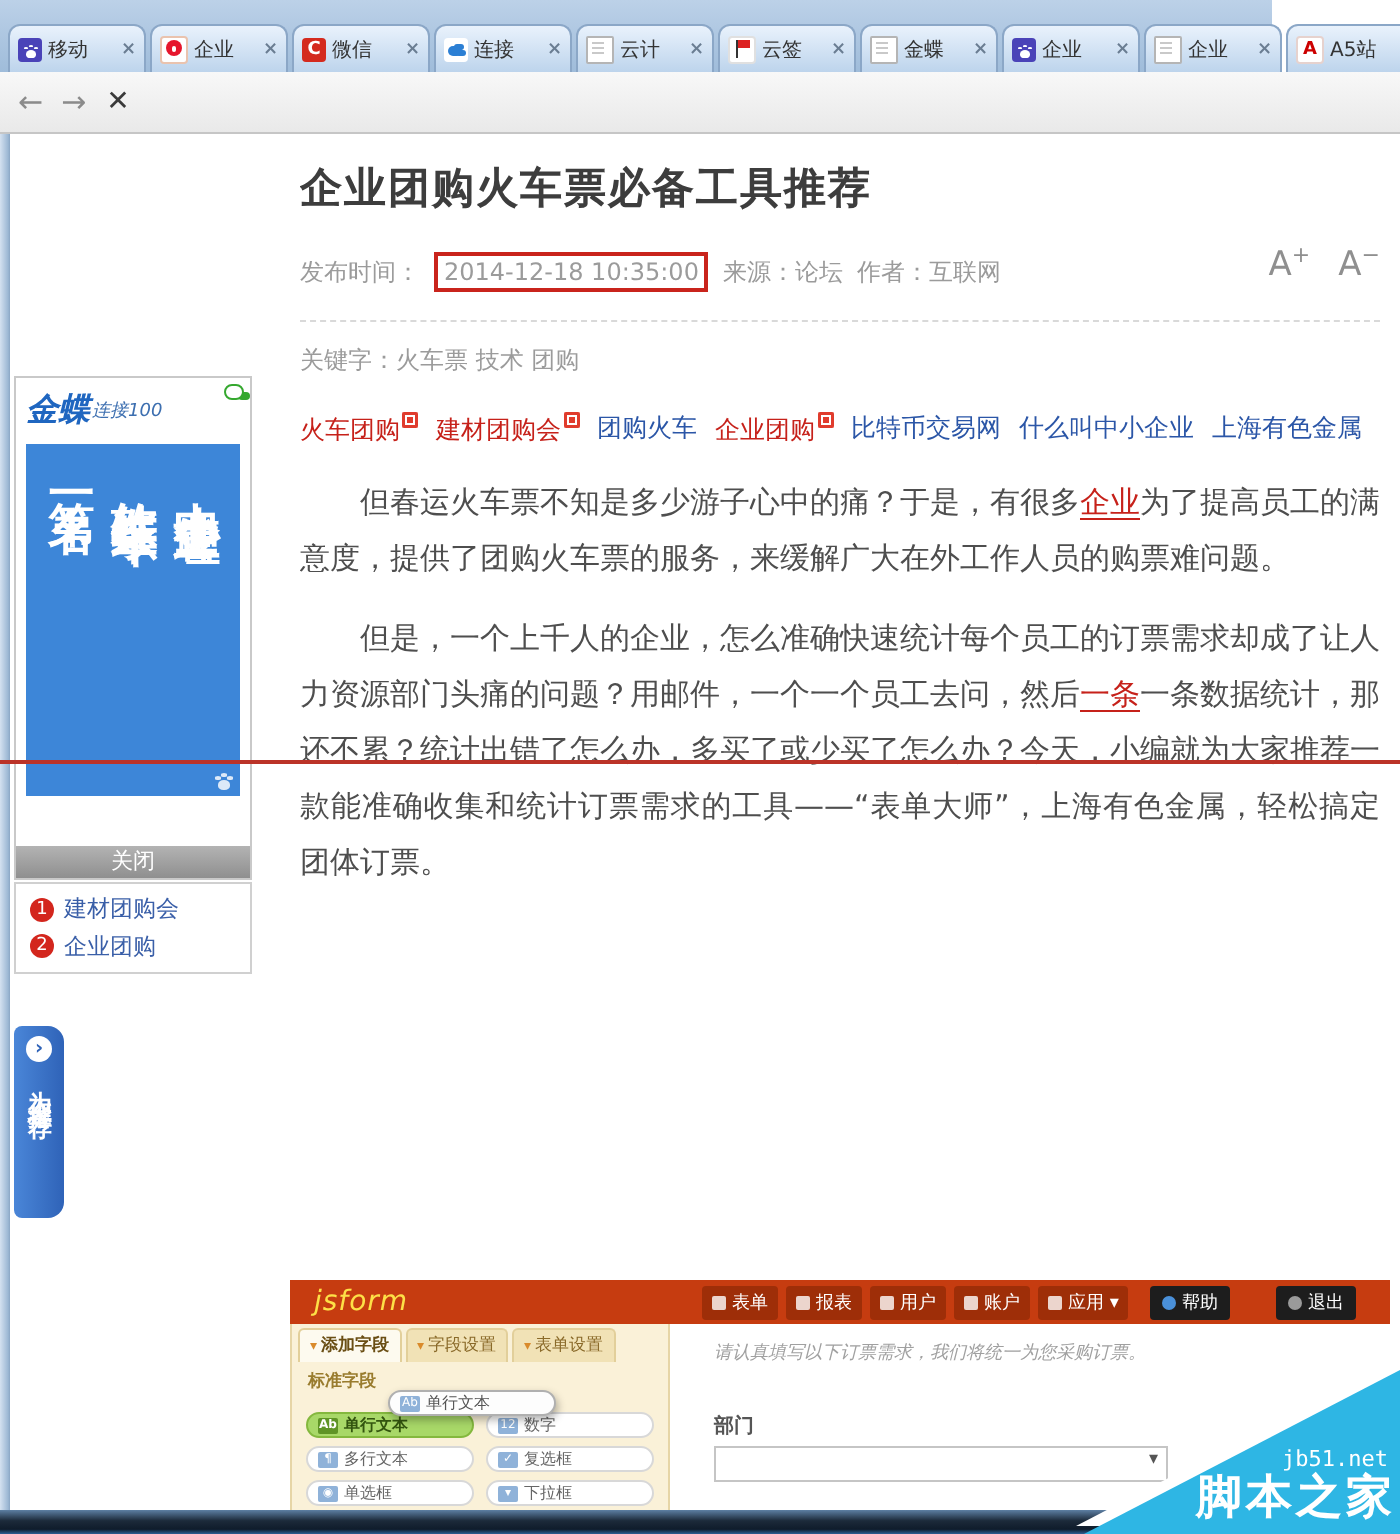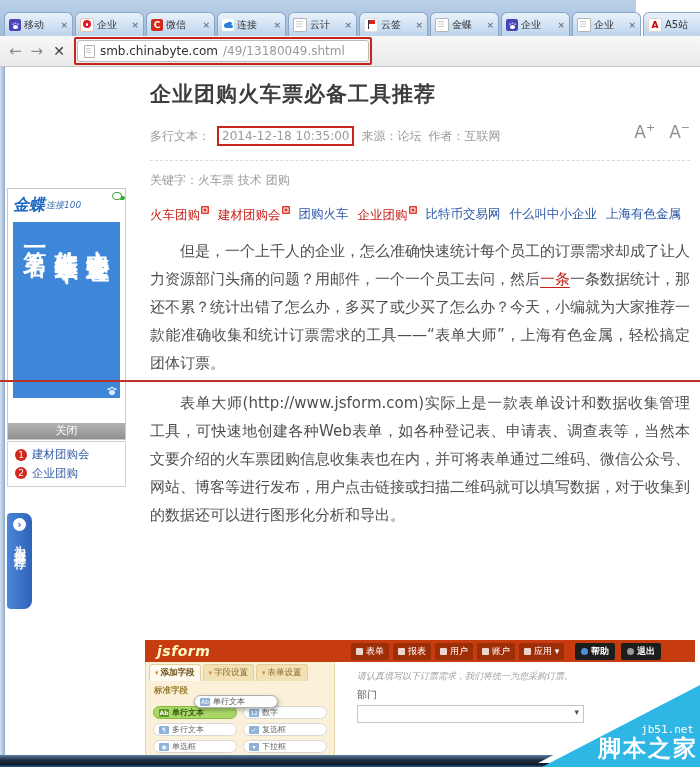--- a/index.html
+++ b/index.html
@@ -92,26 +92,26 @@
   .links-row{display:flex;align-items:flex-start;gap:9px;font-size:12.5px;margin-bottom:13px;white-space:nowrap;}
   .rlink.red{color:var(--link-red,#c6211a);}
   .rlink.blue{color:var(--link-blue,#2b56a7);}
   .badge{display:inline-block;width:8px;height:8px;background:#e03c2d;border-radius:1px;vertical-align:super;
     margin-left:1px;box-shadow:inset 0 0 0 1.5px #e03c2d,inset 0 0 0 2.5px #fff;}
   .para{font-size:15px;line-height:28px;color:#4e4e4e;text-indent:2em;margin:0 0 12px 0;text-align:justify;}
   .inline-link{color:var(--link-red,#c6211a);text-decoration:underline;text-underline-offset:3px;}
   
   .jsform{position:absolute;left:145px;top:640px;width:550px;height:117px;overflow:hidden;z-index:10;background:#fff;}
   .jf-header{height:22px;background:var(--jsform-orange,#c63c10);position:relative;display:flex;align-items:center;}
-  .jf-logo{color:#fef9c3;font-style:italic;font-weight:bold;font-size:14px;margin-left:12px;letter-spacing:.5px;}
+  .jf-logo{color:#fde047;font-style:italic;font-weight:normal;font-size:14px;margin-left:12px;letter-spacing:.5px;}
   .jf-menu{position:absolute;left:206px;display:flex;gap:4px;}
   .jf-mbtn{background:#9e2e08;color:#fff;font-size:9px;padding:2px 5px;border-radius:2px;
     display:flex;align-items:center;gap:3px;white-space:nowrap;}
   .jf-ic{width:7px;height:7px;background:rgba(255,255,255,.8);border-radius:1px;flex:none;}
-  .jf-right{position:absolute;left:430px;display:flex;gap:6px;font-weight:bold;}
+  .jf-right{position:absolute;left:430px;display:flex;gap:23px;}
   .jf-dbtn{background:#1d1d1d;color:#fff;font-size:9px;padding:2px 6px;border-radius:2px;
     display:flex;align-items:center;gap:3px;white-space:nowrap;}
   .jf-dot{width:7px;height:7px;border-radius:50%;background:#9a9a9a;flex:none;}
   .jf-dot.help{background:#4a90d9;}
   .jf-panel{position:absolute;left:0;top:22px;width:190px;height:95px;background:#faf1d8;
     border:1px solid #e6d5a6;border-top:none;box-sizing:border-box;}
   .jf-tabs{display:flex;gap:2px;padding:2px 0 0 3px;font-size:8.5px;color:#8a6a2a;}
   .jf-tab{padding:2px 5px;background:#f1e2b6;border:1px solid #e2cf9a;border-bottom:none;
     border-radius:3px 3px 0 0;display:flex;align-items:center;gap:2px;}
   .jf-tab.active{background:#fdfaef;color:#6a4e14;font-weight:bold;}
@@ -125,21 +125,21 @@
     text-align:center;border-radius:1px;flex:none;}
   .jf-fbtn.green{background:#a8d868;border-color:#84b83e;color:#33550f;font-weight:bold;}
   .jf-fbtn.green .fic{background:#5f9426;}
   .jf-ghost{position:absolute;left:48px;top:33px;width:84px;height:13px;background:#fdfdfd;
     border:1px solid #b0b0b0;border-radius:7px;font-size:8px;color:#555;display:flex;align-items:center;
     gap:3px;padding:0 5px;box-sizing:border-box;box-shadow:1px 2px 4px rgba(0,0,0,.3);z-index:5;white-space:nowrap;}
   .jf-ghost .fic{min-width:10px;height:8px;background:#8fb2d9;color:#fff;font-size:6px;line-height:8px;text-align:center;border-radius:1px;}
   .jf-form{position:absolute;left:190px;top:22px;right:0;bottom:0;background:#fff;padding-left:22px;}
   .jf-title{margin-top:7px;font-size:13px;font-weight:bold;color:#9c3e10;}
   .jf-sub{font-size:9px;color:#a0a0a0;margin-top:8px;font-style:italic;}
-  .jf-label{font-size:10px;color:#555;font-weight:normal;margin-top:5px;}
+  .jf-label{font-size:10px;color:#555;font-weight:bold;margin-top:23px;}
   .jf-select{width:225px;height:16px;border:1px solid #c5c5c5;margin-top:3px;position:relative;background:#fff;}
   .jf-select::after{content:"▾";position:absolute;right:4px;top:1px;font-size:9px;color:#555;}
   
   .red-line{position:absolute;left:0;top:380px;width:700px;height:2px;background:#bb3328;z-index:70;}
   .wm{position:absolute;right:0;bottom:0;width:158px;height:82px;z-index:80;}
   .wm-white{position:absolute;left:-4px;top:-4px;width:158px;height:82px;
     clip-path:polygon(0 100%,100% 0,100% 100%);background:#fff;}
   .wm-tri{position:absolute;inset:0;clip-path:polygon(0 100%,100% 0,100% 100%);
     background:var(--watermark-cyan,#2eb6e4);}
   .wm-site{position:absolute;right:6px;top:38px;color:#fff;font-size:11px;
@@ -212,27 +212,20 @@
         <span class="t-close">×</span>
       </div>
 
   </div>
 </div>
 
 <div class="toolbar">
   <span class="nav-btn">←</span>
   <span class="nav-btn">→</span>
   <span class="stop-btn">✕</span>
-  <div class="url-annot">
-    <div class="url-box">
-      <span class="doc-icon"></span>
-      <span class="url-domain">smb.chinabyte.com</span>
-        <span class="url-path">/49/13180049.shtml</span>
-    </div>
-  </div>
 </div>
 
 <div class="left-border"></div>
 
 <div class="ad-box">
   <div class="ad-head">
     <span class="ad-brand">金蝶</span>
     <span class="ad-suffix">连接100</span>
     <span class="ad-cloud"></span>
   </div>
@@ -264,21 +257,21 @@
 </div>
 
 <div class="rec-tab">
   <span class="rec-circle">›</span>
   <span class="rec-text">为您推荐</span>
 </div>
 
 <div class="article">
   <h1 class="page-title">企业团购火车票必备工具推荐</h1>
   <div class="meta-row">
-    <span>多行文本：</span>
+    <span>发布时间：</span>
     <span class="date-box">2014-12-18 10:35:00</span>
     <span>来源：论坛</span>
     <span>作者：互联网</span>
     <span class="font-btns">
       <span><span>A</span><sup>+</sup></span>
       <span><span>A</span><sup>−</sup></span>
     </span>
   </div>
   <div class="divider"></div>
   <div class="keywords">关键字：火车票 技术 团购</div>
@@ -293,22 +286,22 @@
       <span class="rlink red"><span>企业团购</span><span class="badge"></span></span>
 
       <span class="rlink blue"><span>比特币交易网</span></span>
 
       <span class="rlink blue"><span>什么叫中小企业</span></span>
 
       <span class="rlink blue"><span>上海有色金属</span></span>
 
   </div>
   <div>
+      <p class="para"><span>但春运火车票不知是多少游子心中的痛？于是，有很多</span><span class="inline-link">企业</span><span>为了提高员工的满意度，提供了团购火车票的服务，来缓解广大在外工作人员的购票难问题。</span></p>
       <p class="para"><span>但是，一个上千人的企业，怎么准确快速统计每个员工的订票需求却成了让人力资源部门头痛的问题？用邮件，一个一个员工去问，然后</span><span class="inline-link">一条</span><span>一条数据统计，那还不累？统计出错了怎么办，多买了或少买了怎么办？今天，小编就为大家推荐一款能准确收集和统计订票需求的工具——“表单大师”，上海有色金属，轻松搞定团体订票。</span></p>
-      <p class="para"><span>表单大师(http://www.jsform.com)实际上是一款表单设计和数据收集管理工具，可快速地创建各种Web表单，如各种登记表、申请表、调查表等，当然本文要介绍的火车票团购信息收集表也在内，并可将表单通过二维码、微信公众号、网站、博客等进行发布，用户点击链接或扫描二维码就可以填写数据，对于收集到的数据还可以进行图形化分析和导出。</span></p>
     </div>
 </div>
 
 <div class="jsform">
   <div class="jf-header">
     <span class="jf-logo">jsform</span>
     <span class="jf-menu">
 
         <span class="jf-mbtn">
           <span class="jf-ic"></span>

